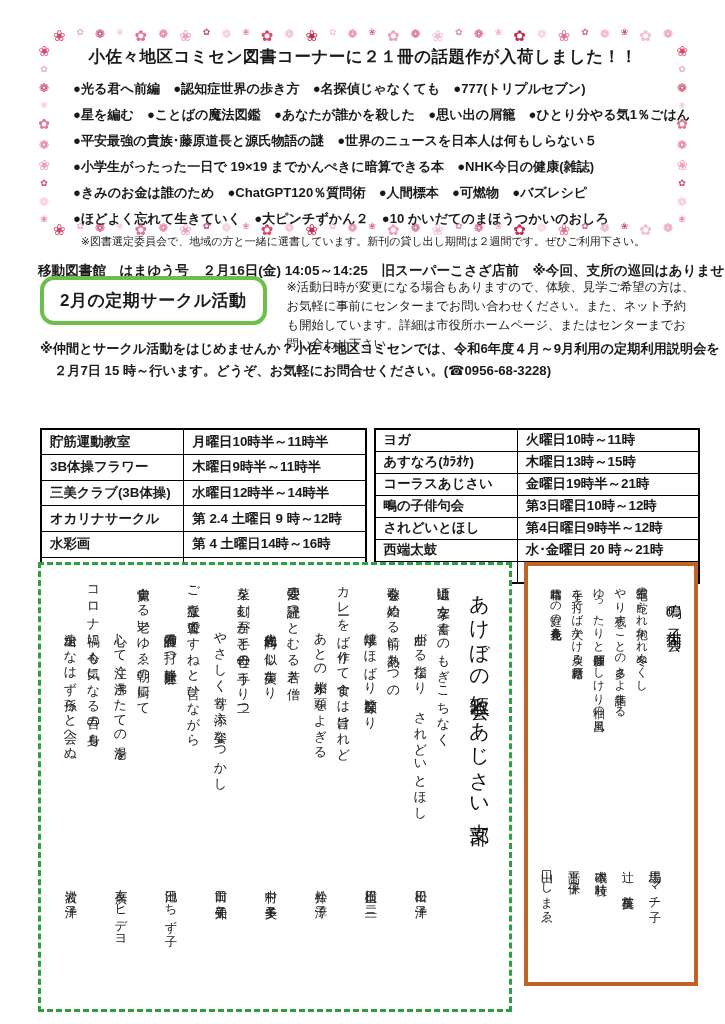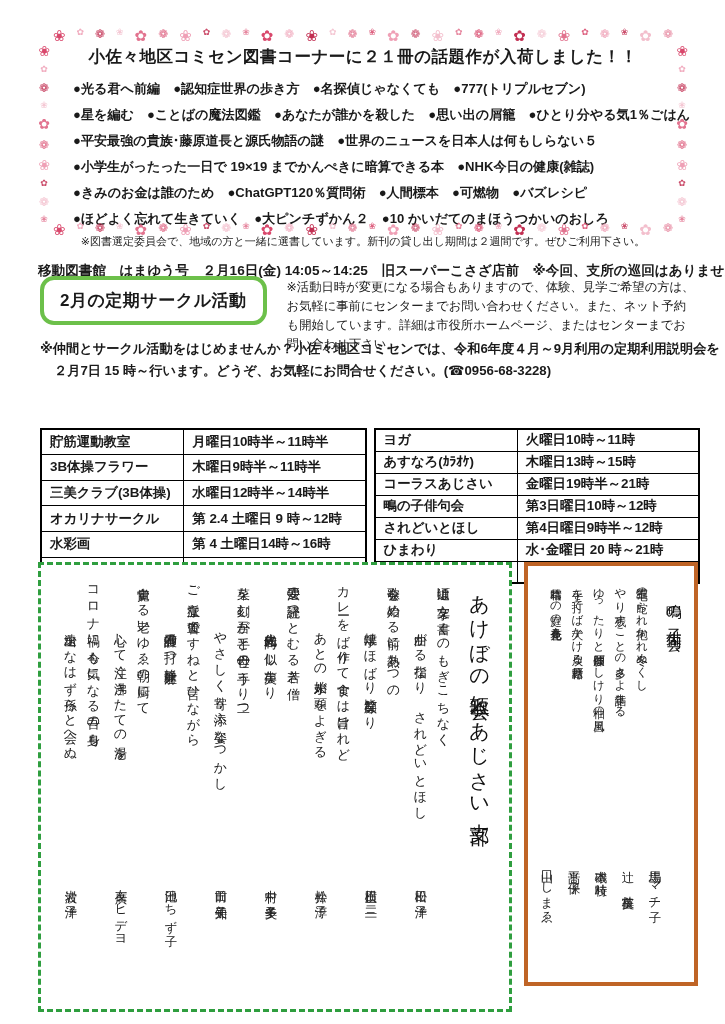--- a/index.html
+++ b/index.html
@@ -252,21 +252,21 @@
           </tr>
         <tr>
             <td class="c-name">鴫の子俳句会</td>
             <td>第3日曜日10時～12時</td>
           </tr>
         <tr>
             <td class="c-name">されどいとほし</td>
             <td>第4日曜日9時半～12時</td>
           </tr>
         <tr>
-            <td class="c-name">ひまわり</td>
+            <td class="c-name">西端太鼓</td>
             <td>水･金曜日 20 時～21時</td>
           </tr>
         <tr>
             <td class="c-name">太極拳(新規です)</td>
             <td>金曜日 10 時～12 時</td>
           </tr>
       </tbody>
     </table>
   </div>
 

